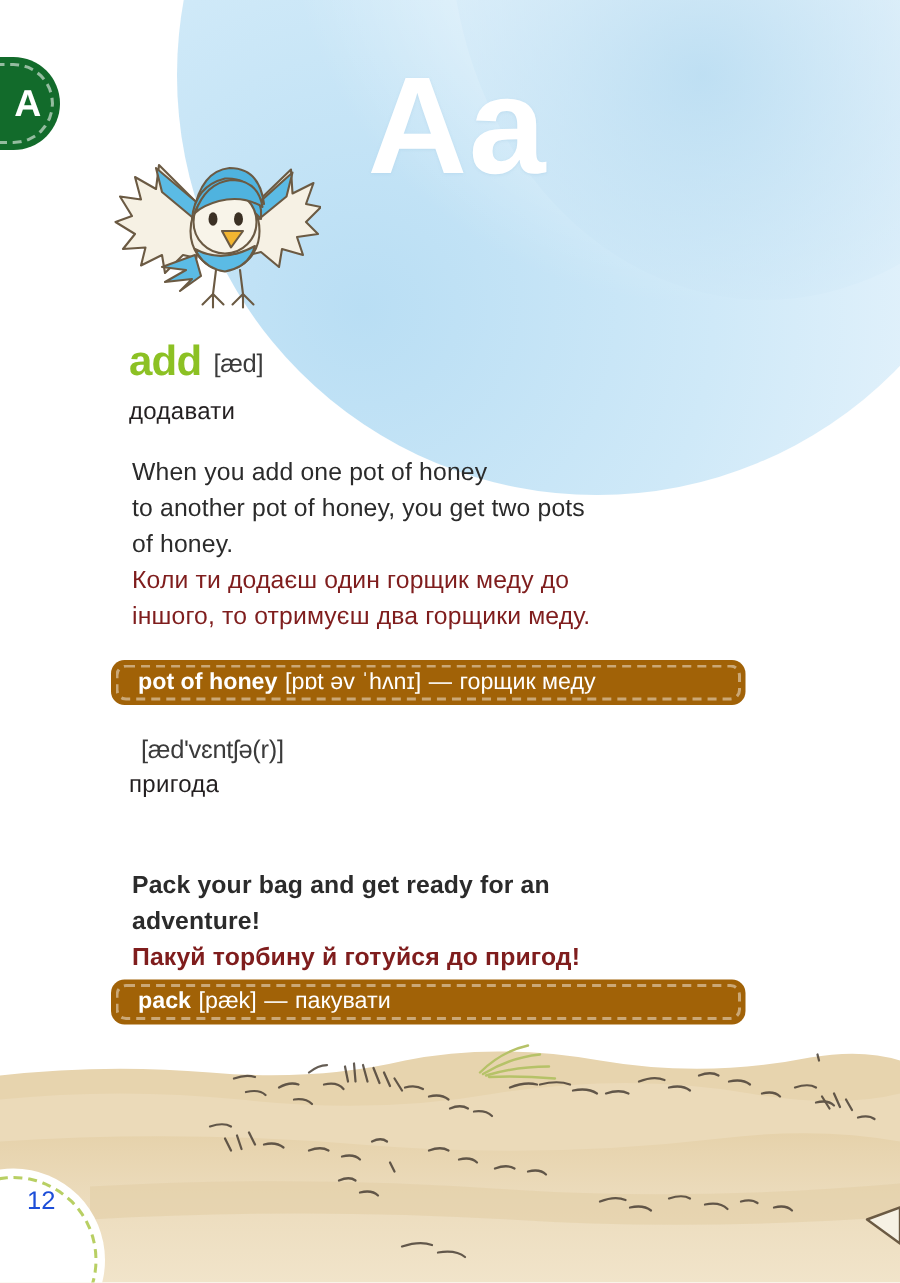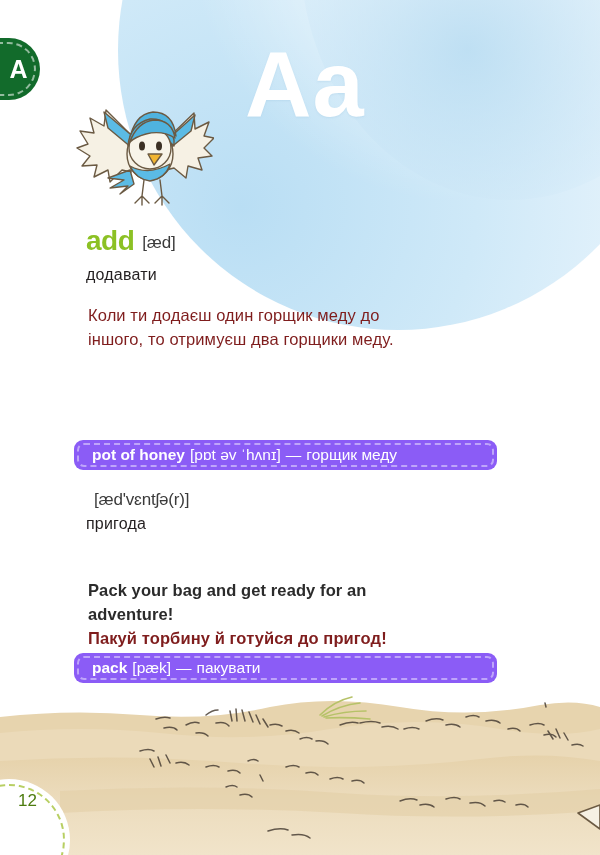--- a/index.html
+++ b/index.html
@@ -93,21 +93,21 @@
     letter-spacing:.1px;
   }
   .example .line{ white-space:pre-wrap; }
   .example .uk{ color:#7f1d1d; }
 
   
   .phrase-bar{
     position:relative;
     margin-left:74px;
     width:423px;
-    background:#8b5cf6;
+    background:#a16207;
     border-radius:9px;
     height:30px;
     display:flex; align-items:center;
     padding-left:18px;
     color:#ffffff;
     font-size:15.5px;
   }
   .phrase-bar::after{
     content:""; position:absolute; left:3px; top:3px; right:3px; bottom:3px;
     border:2px dashed rgba(255,255,255,.45);
@@ -129,21 +129,21 @@
     background:#ffffff;
     border-radius:50%;
     z-index:8;
   }
   .page-circle::after{
     content:""; position:absolute; left:5px; top:5px; right:5px; bottom:5px;
     border:2px dashed #b8cf63; border-radius:50%;
   }
   .page-num{
     position:absolute; left:18px; bottom:44px;
-    color:#4d7c0f; font-size:17px; z-index:9;
+    color:#1d4ed8; font-size:17px; z-index:9;
   }
 </style>
 </head>
 <body>
 
 <div id="page-bg">
   <div class="blue-blob"></div>
   <div class="blue-blob-2"></div>
 </div>
 
@@ -195,20 +195,23 @@
     <div class="entry-head">
       <div class="headword-row">
         <span class="headword hw-add">add</span>
         <span class="ipa">[æd]</span>
       </div>
       <div class="translation">додавати</div>
     </div>
   </div>
 
   <div class="example" style="position:absolute; left:0; top:303px; width:600px;">
+    <div class="line">When you add one pot of honey
+to another pot of honey, you get two pots
+of honey.</div>
     <div class="line uk">Коли ти додаєш один горщик меду до
 іншого, то отримуєш два горщики меду.</div>
   </div>
 
   <div class="phrase-bar" style="position:absolute; left:0; top:440px;">
     <span class="phrase-word">pot of honey</span>
     <span class="phrase-ipa">[pɒt əv ˈhʌnɪ]</span>
     <span class="phrase-dash">—</span>
     <span class="phrase-tr">горщик меду</span>
   </div>

